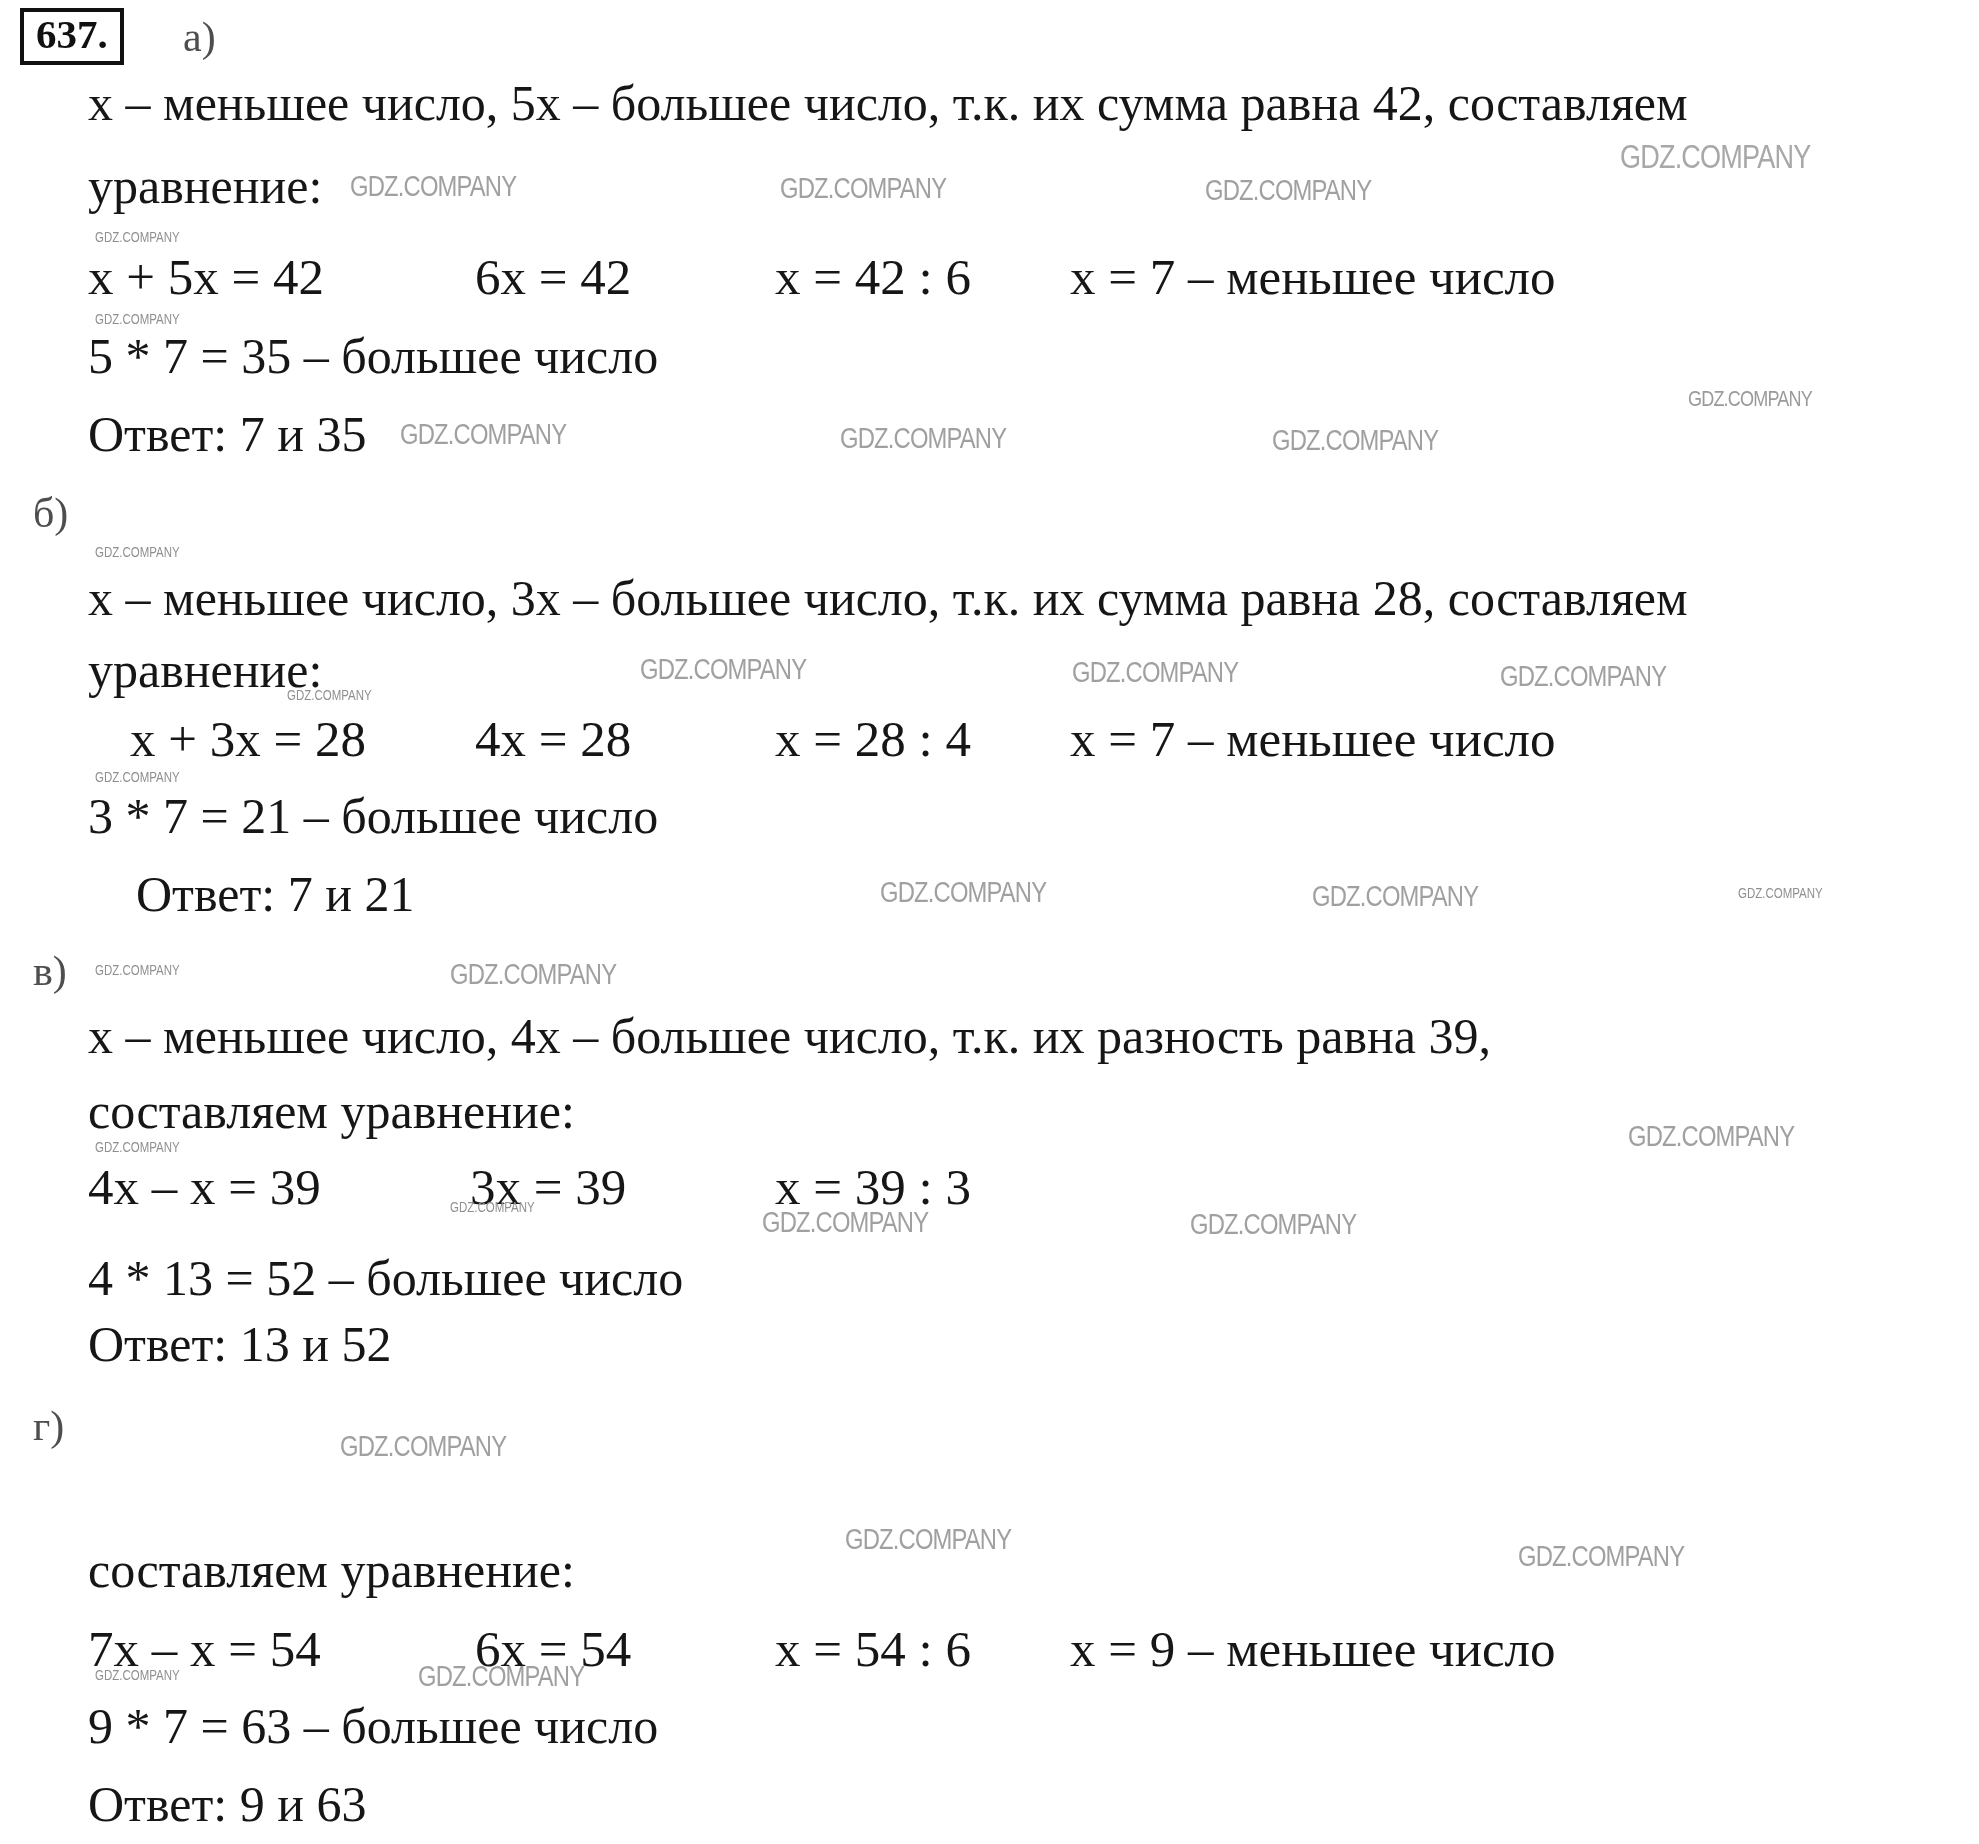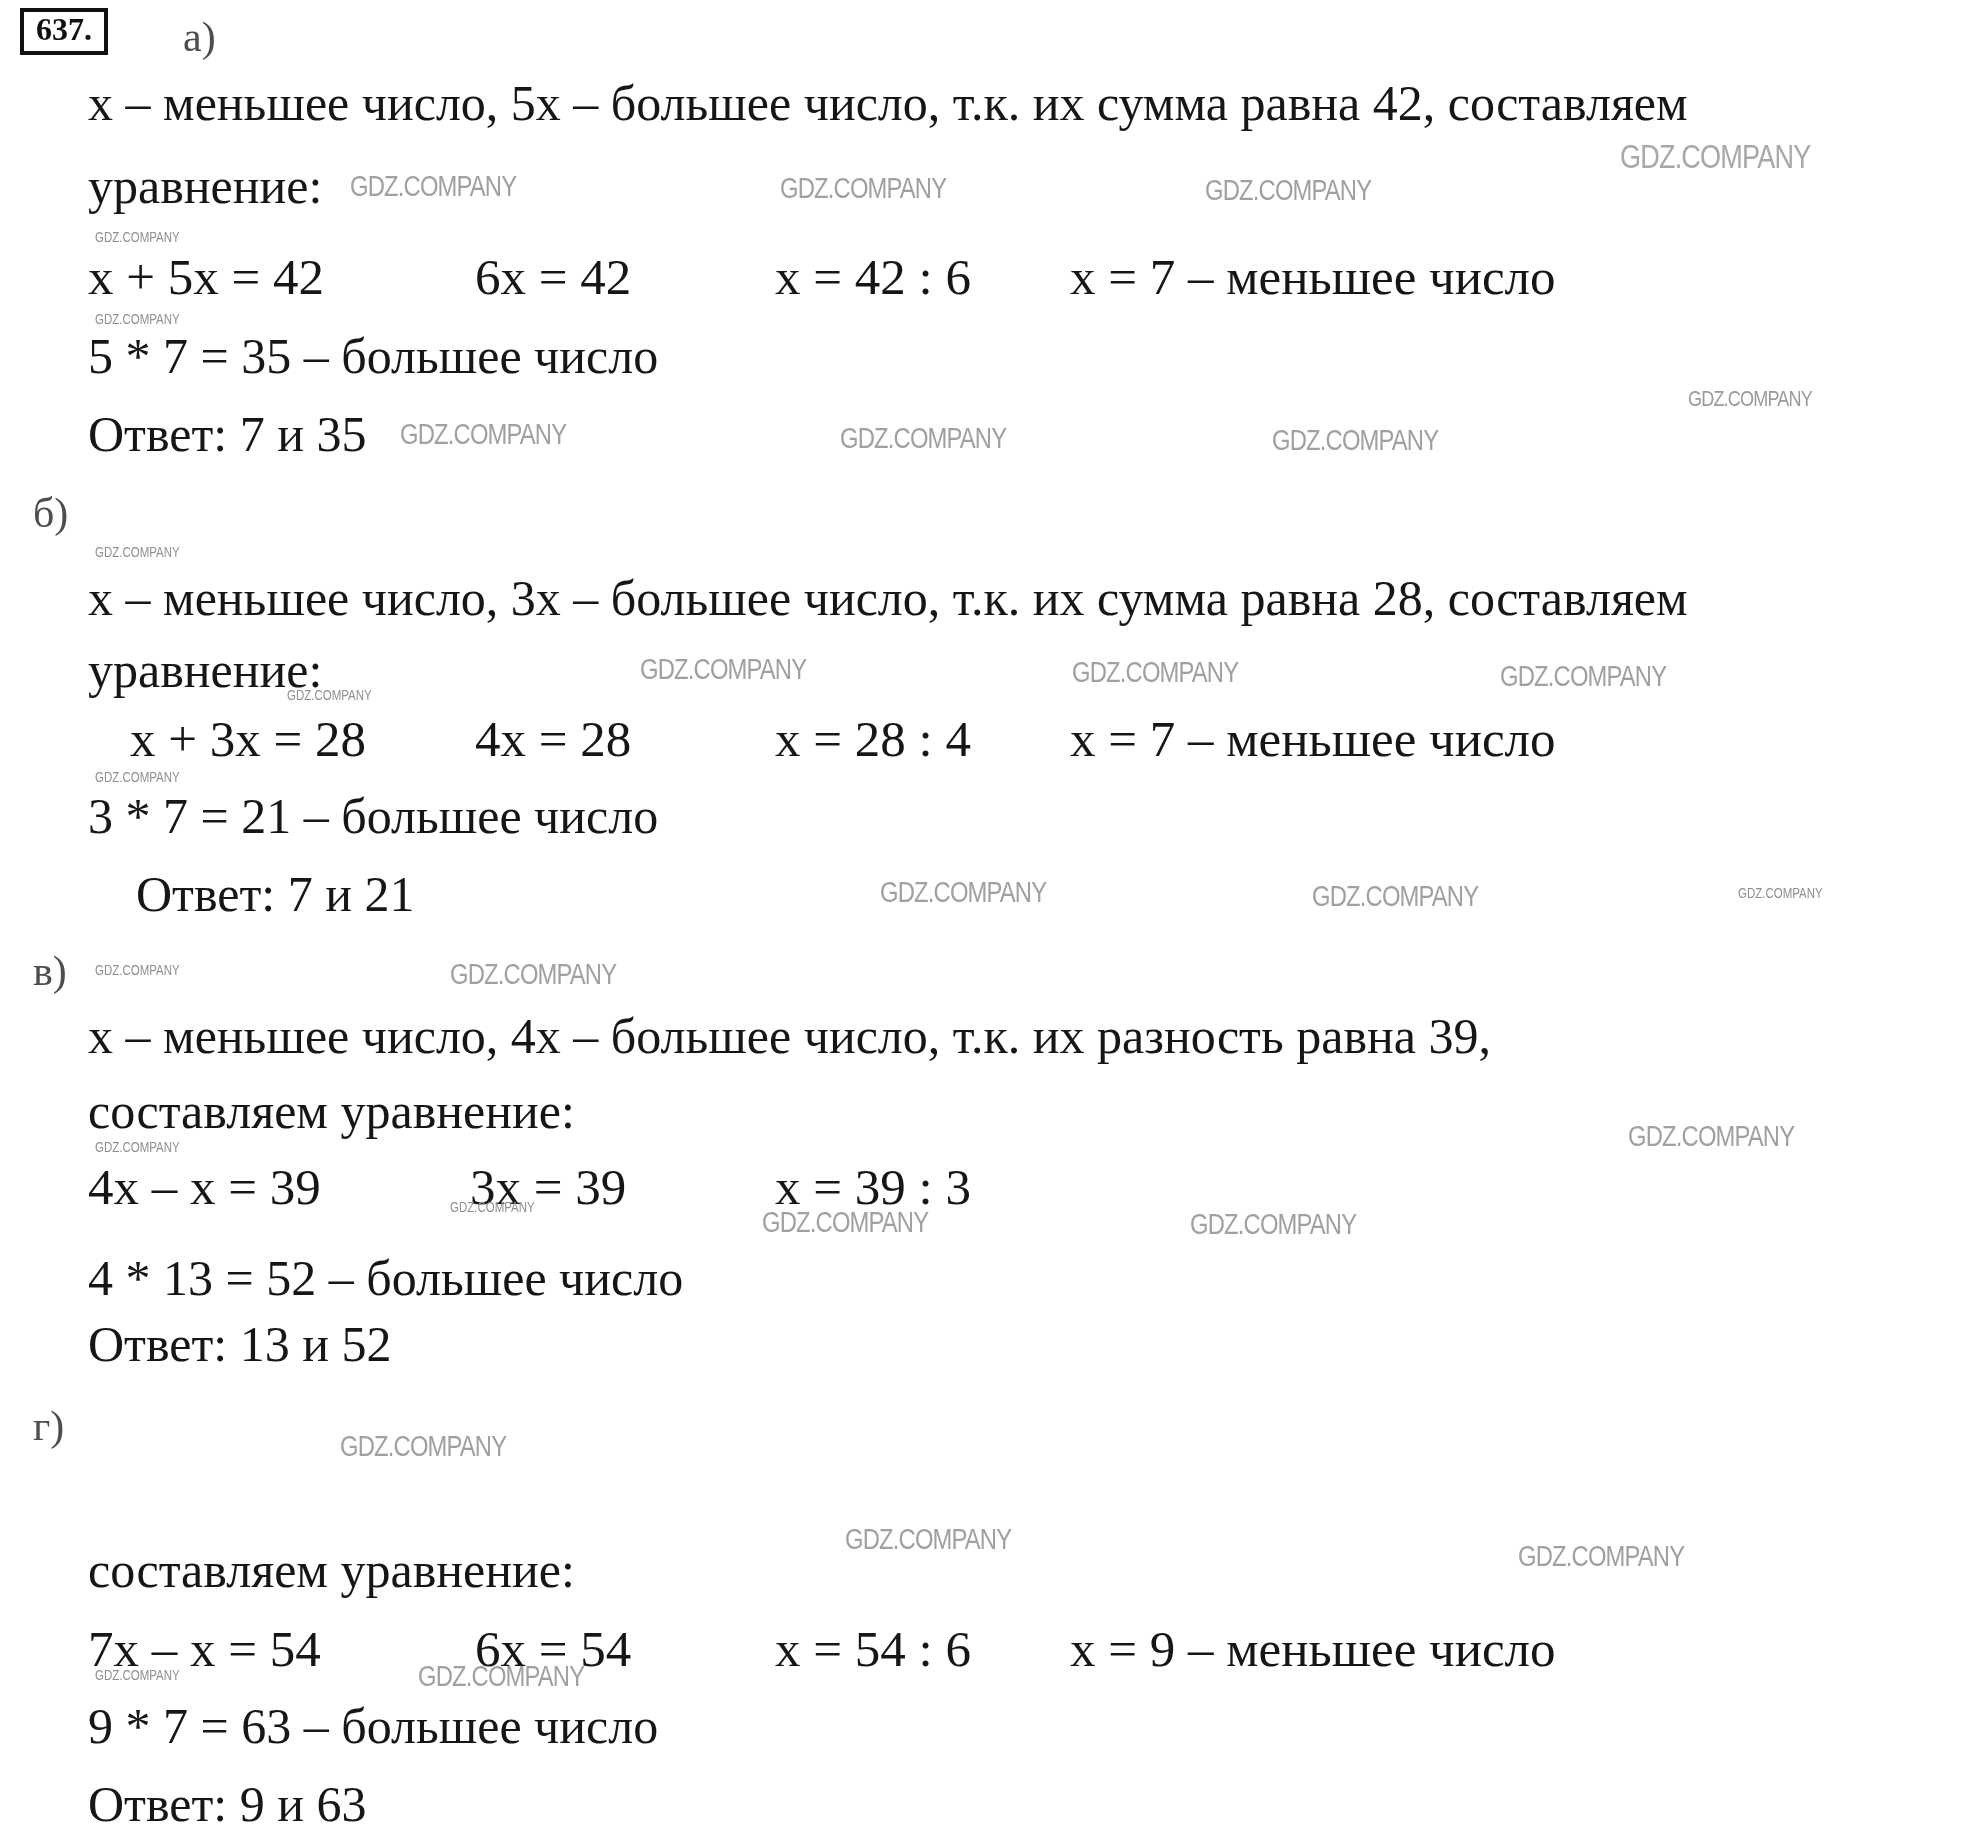--- a/index.html
+++ b/index.html
@@ -5,21 +5,21 @@
   * { margin:0; padding:0; box-sizing:border-box; }
   html,body { background:#ffffff; }
   body {
     width:1979px; height:1844px; position:relative; overflow:hidden;
     font-family:"Liberation Serif", serif; color:#141414;
   }
   .page { position:absolute; inset:0; }
   .num-box {
     position:absolute; left:20px; top:8px;
     border:4px solid #111; padding:0 12px 4px 12px;
-    font-size:32px; font-weight:bold; line-height:1.1; color:#111;
+    font-size:41px; font-weight:bold; line-height:1.1; color:#111;
     background:#fff;
   }
   .part-label {
     position:absolute; font-size:42px; color:#4e4e4e; line-height:1;
     font-family:"Liberation Serif", serif;
   }
   .line {
     position:absolute; font-size:50px; line-height:1.15; white-space:nowrap;
     color:#161616;
   }

